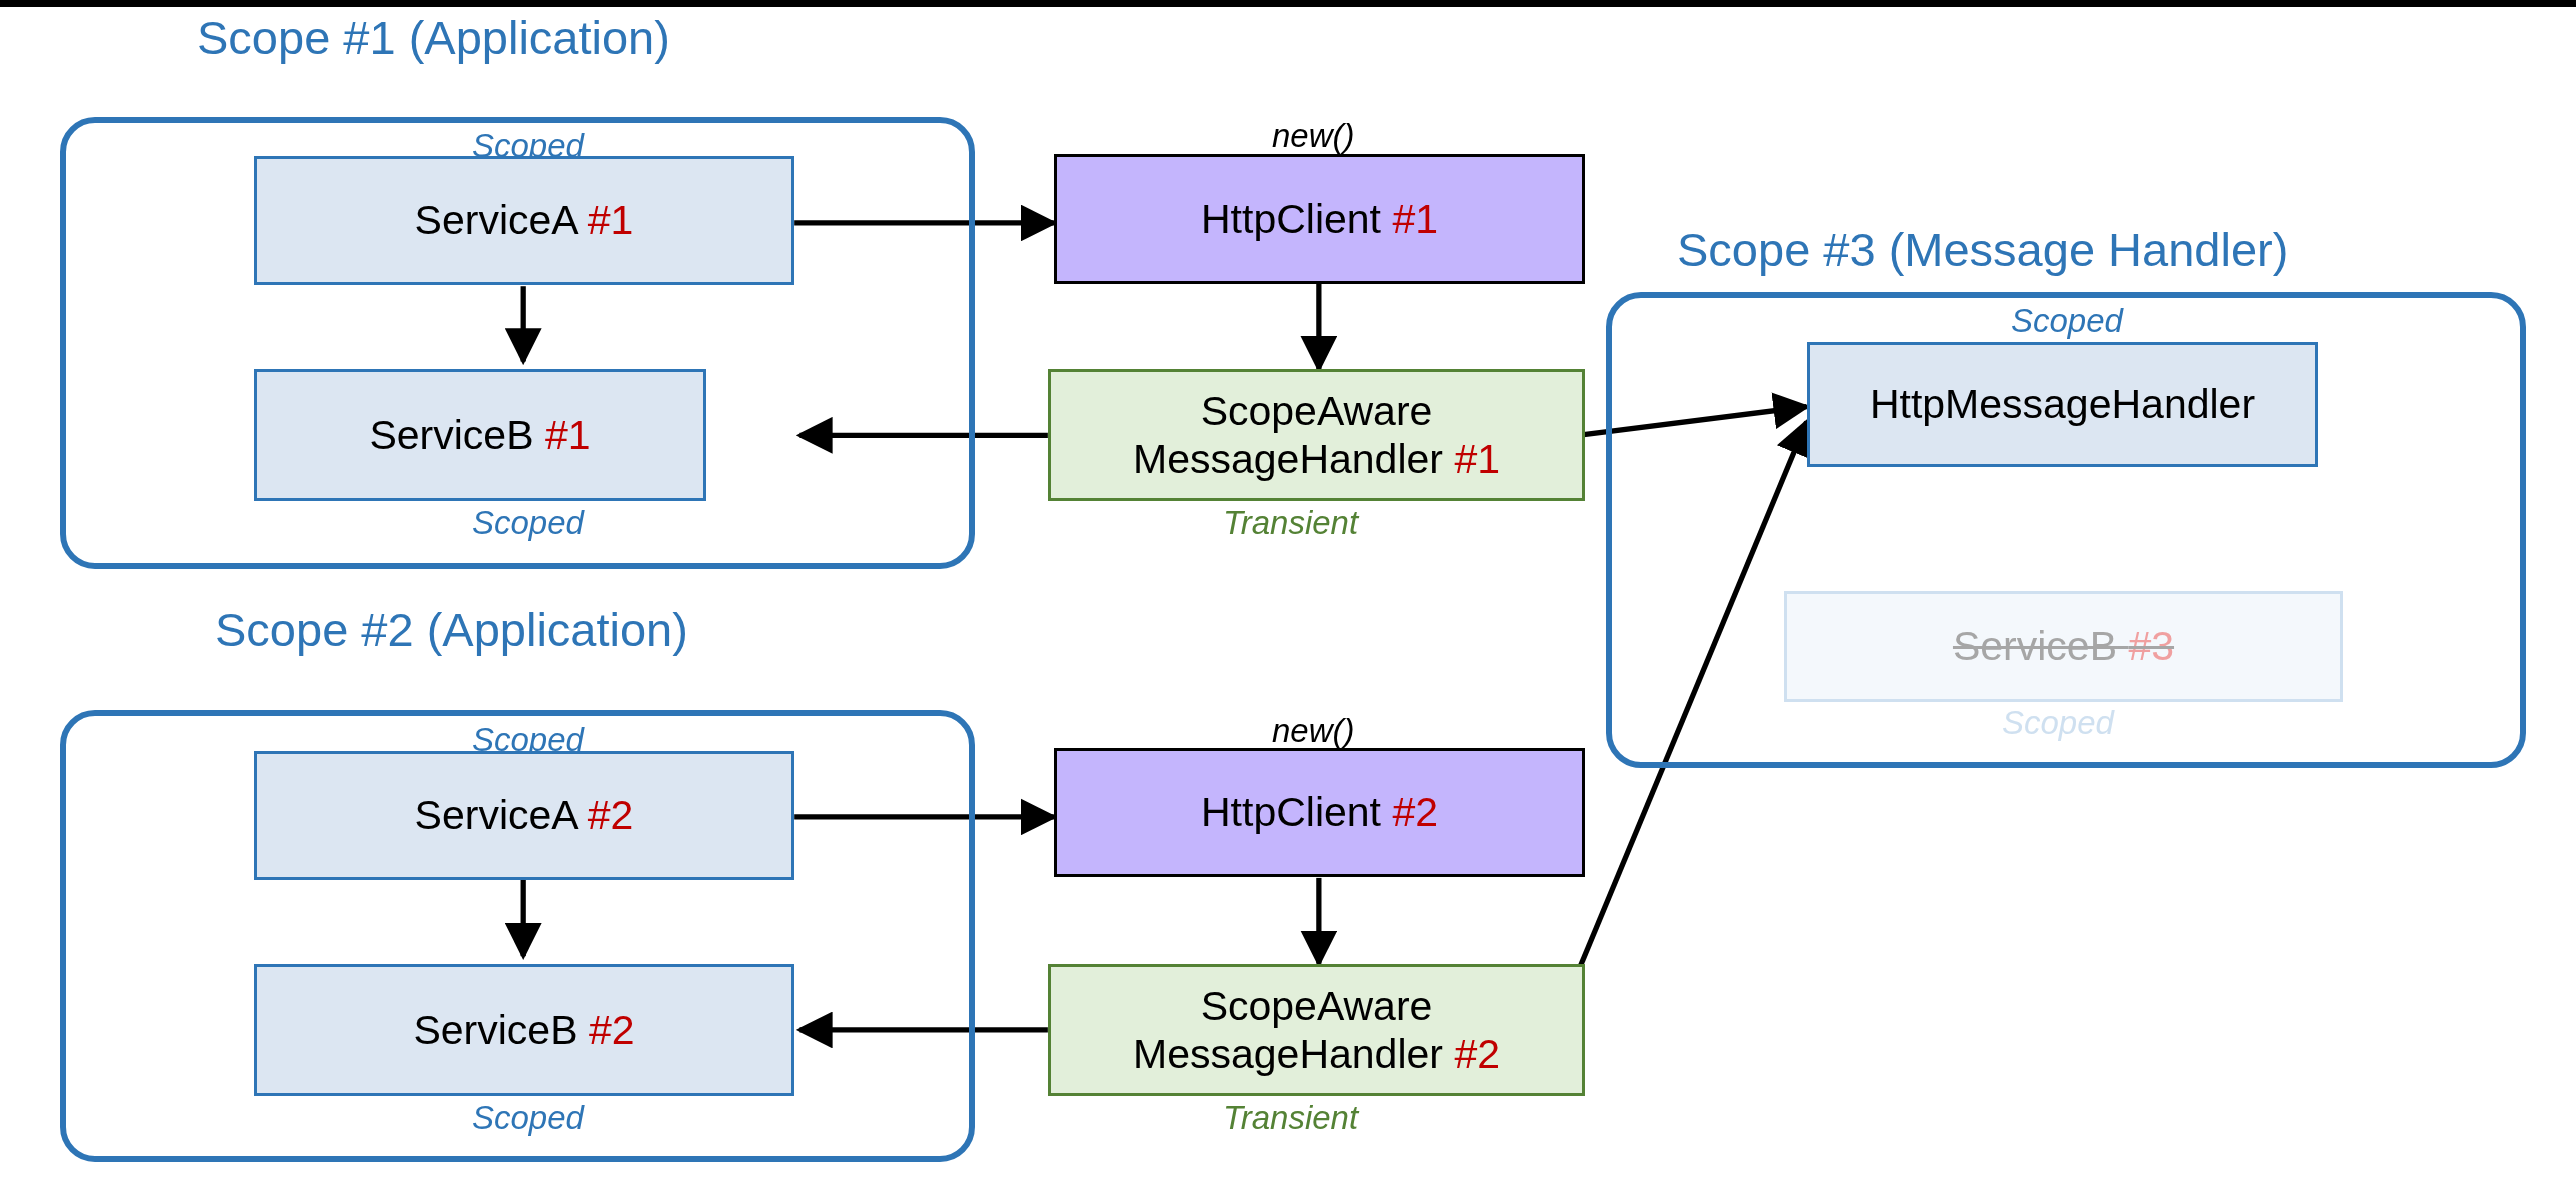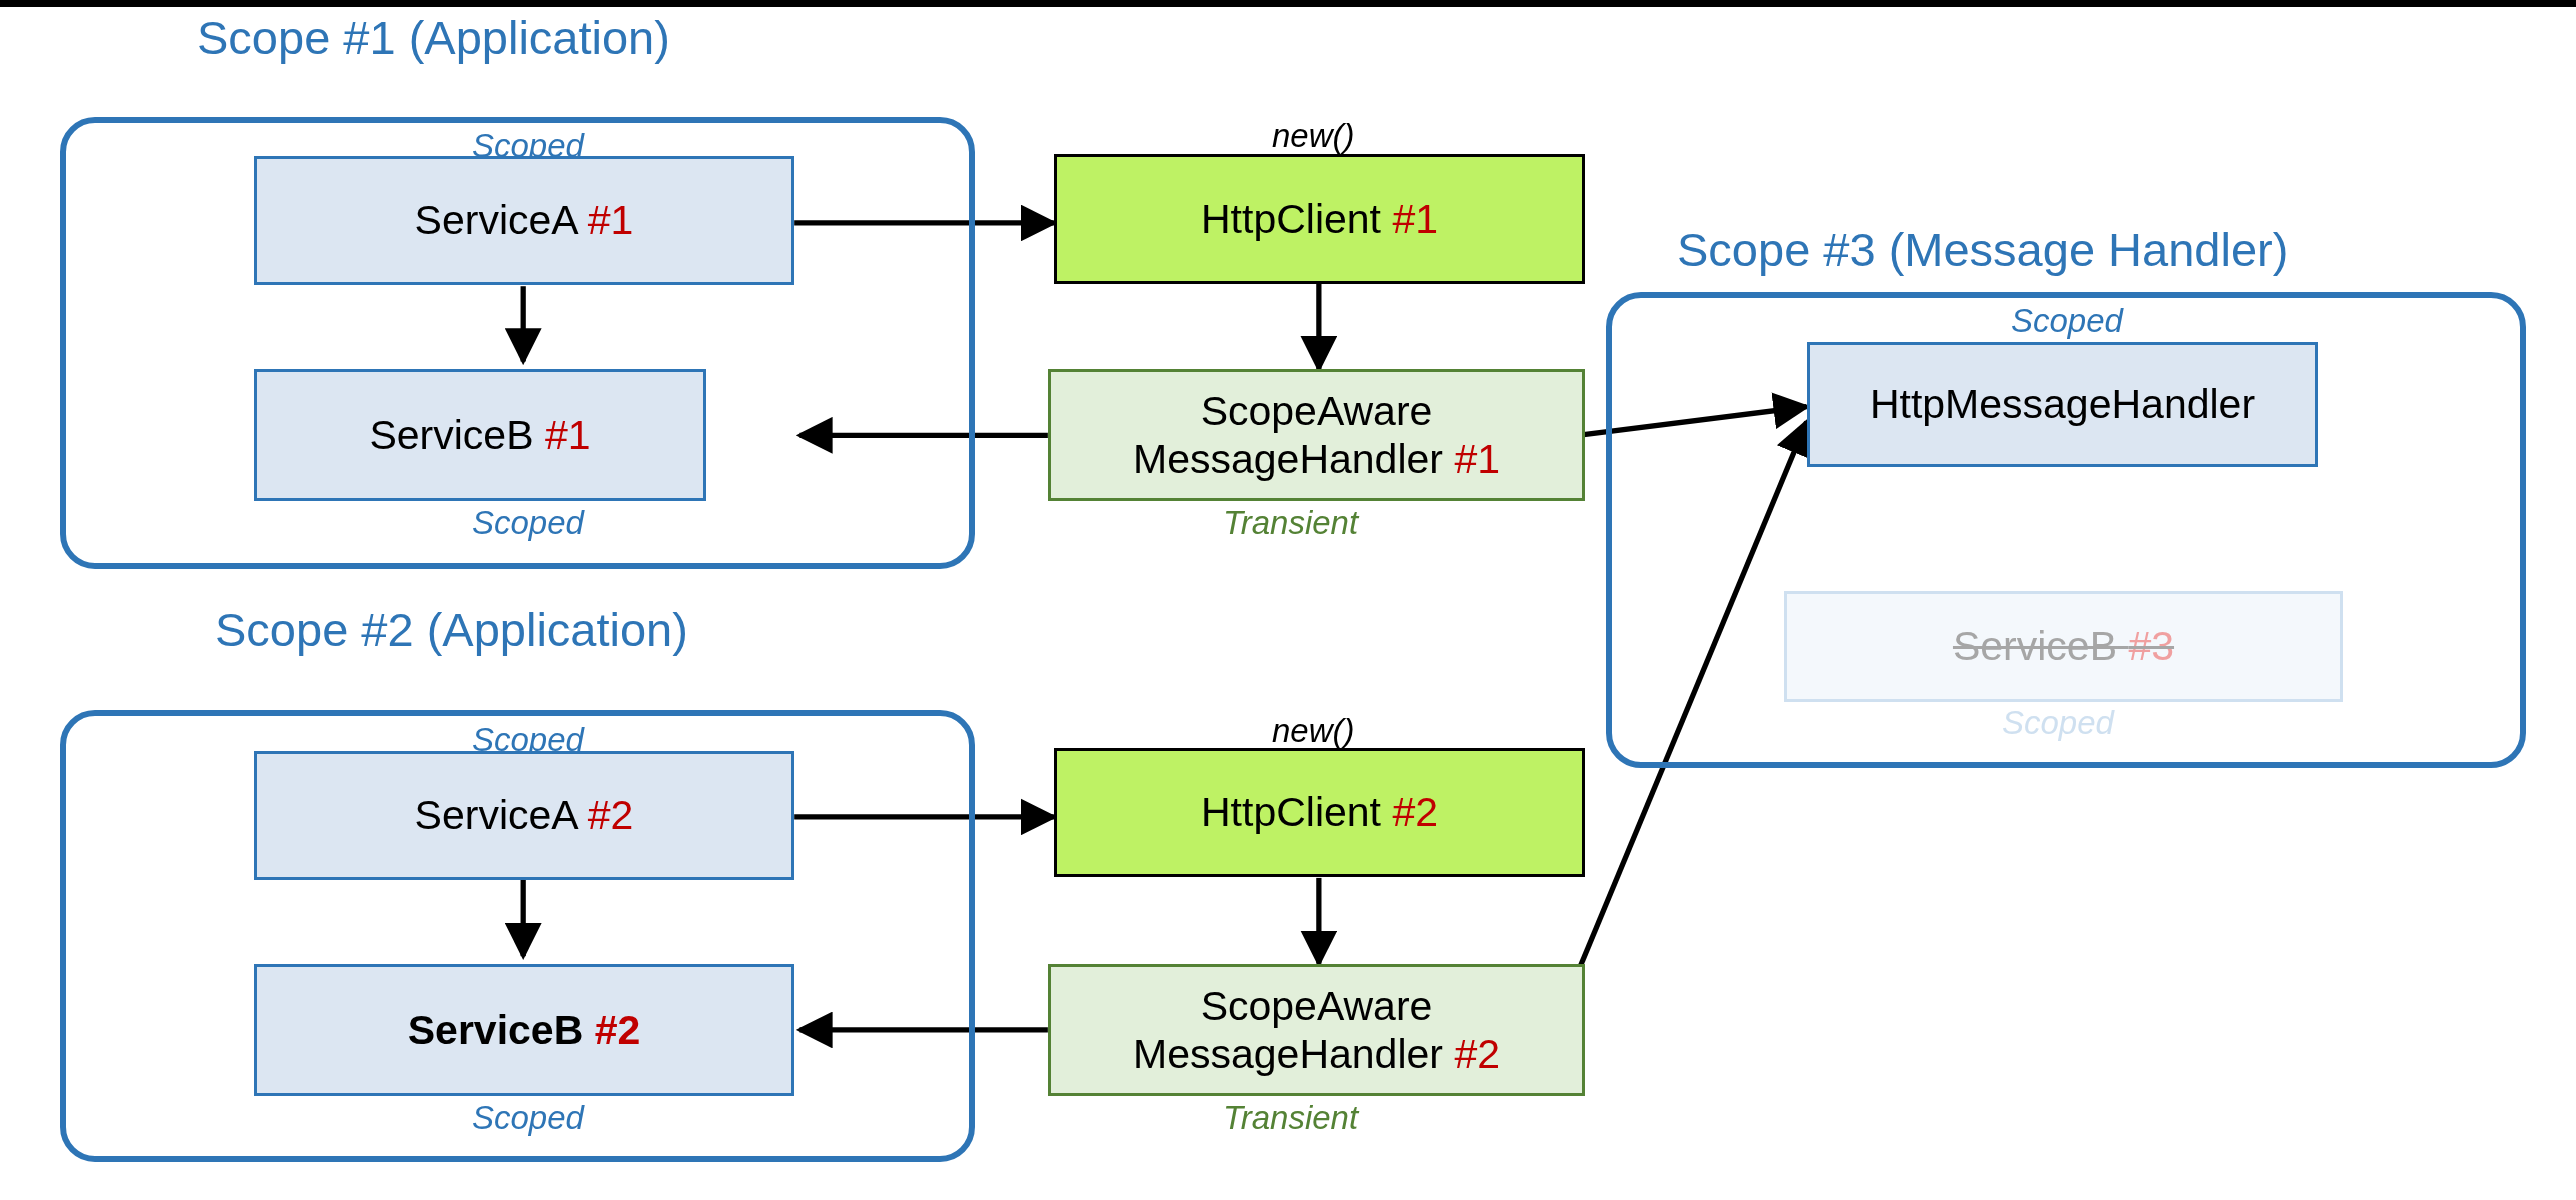--- a/index.html
+++ b/index.html
@@ -63,21 +63,21 @@
     white-space: nowrap;
   }
   .node .label .num {
     color: #c00000;
   }
   .node-blue {
     background: #dce6f2;
     border: 3.8px solid #2e75b6;
   }
   .node-gray {
-    background: #bef264;
+    background: #c4b5fd;
     border: 3.8px solid #000000;
   }
   .node-green {
     background: #e2efda;
     border: 3.8px solid #548235;
   }
   .node-faded {
     background: #f4f8fc;
     border: 3px solid #cfe0f0;
   }
@@ -207,21 +207,21 @@
 
   <div class="caption cap-blue" style="left:472px; top:723px;">Scoped</div>
 
   <div class="node node-blue" style="left:254px; top:751px; width:540px; height:129px;">
     <div class="label">
       <span>ServiceA</span>
       <span class="num">#2</span>
     </div>
   </div>
 
-  <div class="node node-blue" style="left:254px; top:964px; width:540px; height:132px;font-weight:bold;">
+  <div class="node node-blue" style="left:254px; top:964px; width:540px; height:132px;">
     <div class="label">
       <span>ServiceB</span>
       <span class="num">#2</span>
     </div>
   </div>
   <div class="caption cap-blue" style="left:472px; top:1101px;">Scoped</div>
 
   <div class="caption cap-black" style="left:1272px; top:714px;">new()</div>
 
   <div class="node node-gray" style="left:1054px; top:748px; width:531px; height:129px;">

